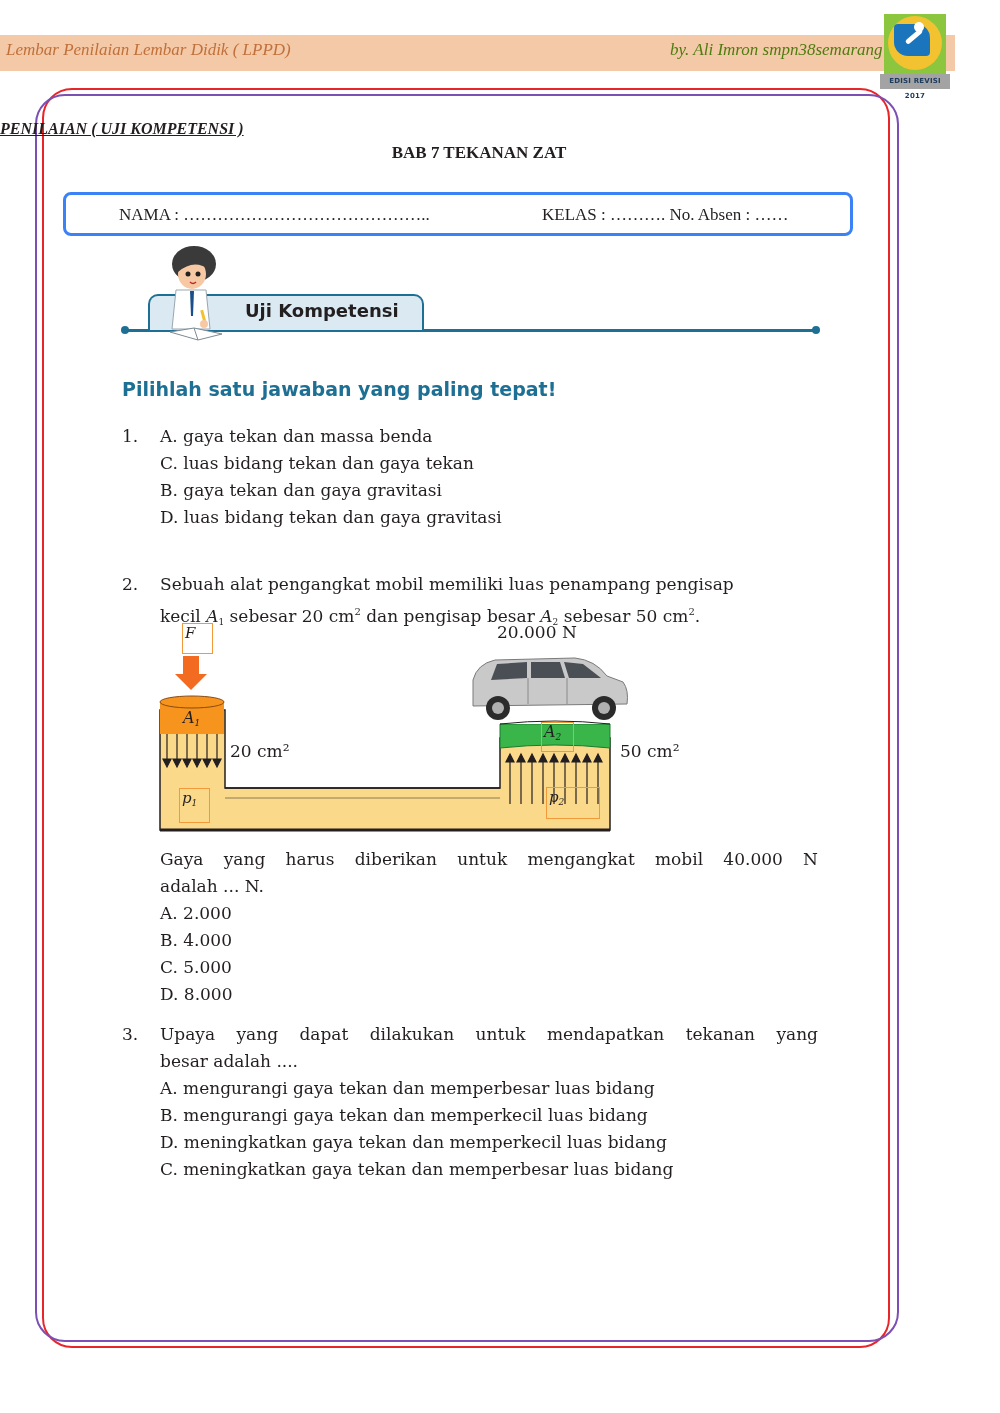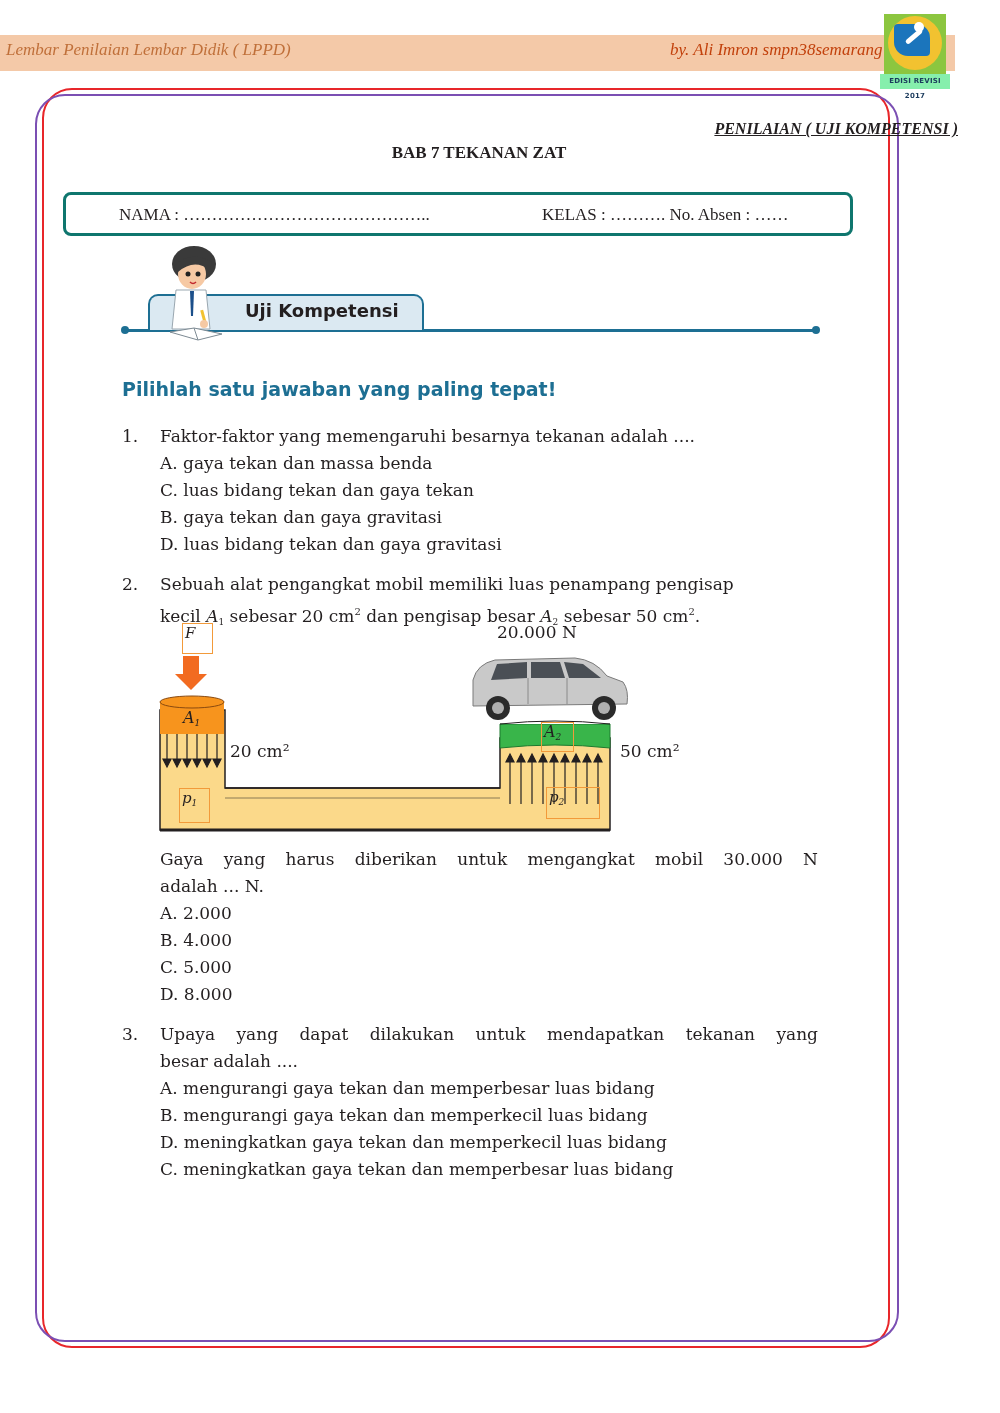--- a/index.html
+++ b/index.html
@@ -1,38 +1,38 @@
 <!DOCTYPE html>
 <html><head>
 <meta charset="utf-8">
 <style>
   html, body { margin: 0; padding: 0; background: #ffffff; }
   body { width: 1000px; height: 1413px; position: relative; overflow: hidden; font-family: "DejaVu Serif", serif; color: #231f20; }
 
   
   .header-band { position: absolute; left: 0; top: 35px; width: 955px; height: 36px; background: #f4c9a8; }
   .header-left { position: absolute; left: 6px; top: 40px; font-family: "Liberation Serif", serif; font-style: italic; font-size: 17px; color: #c0703a; white-space: nowrap; }
-  .header-right { position: absolute; left: 670px; top: 40px; font-family: "Liberation Serif", serif; font-style: italic; font-size: 17px; color: #c2410c; white-space: nowrap; width: 214px; overflow: hidden; }
+  .header-right { position: absolute; left: 670px; top: 40px; font-family: "Liberation Serif", serif; font-style: italic; font-size: 17px; color: #4d7c0f; white-space: nowrap; width: 214px; overflow: hidden; }
 
   
   .logo { position: absolute; left: 884px; top: 14px; width: 62px; height: 60px; background: #8cc63f; }
   .logo-circle { position: absolute; left: 4px; top: 2px; width: 54px; height: 54px; border-radius: 50%; background: #f2c230; }
   .logo-book { position: absolute; left: 10px; top: 10px; width: 36px; height: 32px; background: #1b75bc; border-radius: 4px 14px 4px 14px; }
   .logo-fig { position: absolute; left: 30px; top: 8px; width: 10px; height: 10px; border-radius: 50%; background: #fff; }
   .logo-fig2 { position: absolute; left: 20px; top: 20px; width: 20px; height: 5px; background: #fff; transform: rotate(-40deg); border-radius: 3px; }
-  .logo-band { position: absolute; left: 880px; top: 74px; width: 70px; height: 15px; background: #86efac; font-family: "DejaVu Sans", sans-serif; font-weight: bold; font-size: 7px; color: #1b3a5c; text-align: center; line-height: 15px; letter-spacing: 0.2px; }
+  .logo-band { position: absolute; left: 880px; top: 74px; width: 70px; height: 15px; background: #a3a3a3; font-family: "DejaVu Sans", sans-serif; font-weight: bold; font-size: 7px; color: #1b3a5c; text-align: center; line-height: 15px; letter-spacing: 0.2px; }
 
   
   .frame-red { position: absolute; left: 42px; top: 88px; width: 848px; height: 1260px; border: 2px solid #e8262a; border-radius: 30px; box-sizing: border-box; }
   .frame-purple { position: absolute; left: 35px; top: 94px; width: 864px; height: 1248px; border: 2px solid #7b4fb3; border-radius: 30px; box-sizing: border-box; }
 
-  .title1 { position: absolute; left: 0; width: 958px; top: 120px; text-align: right; font-family: "Liberation Serif", serif; font-weight: bold; font-style: italic; font-size: 16px; text-decoration: underline; }
+  .title1 { position: absolute; left: 0; width: 958px; top: 120px; text-align: left; font-family: "Liberation Serif", serif; font-weight: bold; font-style: italic; font-size: 16px; text-decoration: underline; }
   .title2 { position: absolute; left: 0; width: 958px; top: 143px; text-align: center; font-family: "Liberation Serif", serif; font-weight: bold; font-size: 17px; }
 
-  .idbox { position: absolute; left: 63px; top: 192px; width: 790px; height: 44px; border: 3px solid #0f766e; border-radius: 8px; box-sizing: border-box; }
+  .idbox { position: absolute; left: 63px; top: 192px; width: 790px; height: 44px; border: 3px solid #3b82f6; border-radius: 8px; box-sizing: border-box; }
   .idbox .nama { position: absolute; left: 53px; top: 10px; font-family: "Liberation Serif", serif; font-size: 17px; white-space: nowrap; }
   .idbox .kelas { position: absolute; left: 476px; top: 10px; font-family: "Liberation Serif", serif; font-size: 17px; white-space: nowrap; }
 
   
   .uk-line { position: absolute; left: 125px; top: 329px; width: 692px; height: 3px; background: #1d6f93; }
   .uk-dot-l { position: absolute; left: 121px; top: 326px; width: 8px; height: 8px; border-radius: 50%; background: #1d6f93; }
   .uk-dot-r { position: absolute; left: 812px; top: 326px; width: 8px; height: 8px; border-radius: 50%; background: #1d6f93; }
   .uk-tab { position: absolute; left: 148px; top: 294px; width: 276px; height: 36px; background: #dbe9f2; border: 2px solid #1d6f93; border-bottom: none; border-radius: 10px 10px 0 0; box-sizing: border-box; }
   .uk-label { position: absolute; left: 245px; top: 300px; font-family: "DejaVu Sans", sans-serif; font-weight: bold; font-size: 18px; color: #231f20; }
 
@@ -105,21 +105,20 @@
   <path d="M34 84 L38 96" stroke="#7d8a93" stroke-width="1"></path>
 
   <circle cx="44" cy="80" r="4" fill="#f6c9a4"></circle>
 </svg>
 
 <div class="instr">Pilihlah satu jawaban yang paling tepat!</div>
 
 <div class="q" style="top:423px;">
   <span class="num">1.</span>
   <div class="body">
-    <span class="line">Faktor-faktor yang memengaruhi besarnya tekanan adalah ....</span>
     <span class="line">A. gaya tekan dan massa benda</span>
     <span class="line">C. luas bidang tekan dan gaya tekan</span>
     <span class="line">B. gaya tekan dan gaya gravitasi</span>
     <span class="line">D. luas bidang tekan dan gaya gravitasi</span>
   </div>
 </div>
 
 <div class="q" style="top:571px;">
   <span class="num">2.</span>
   <div class="body">
@@ -204,21 +203,21 @@
 
   <div class="diag-box" style="left:386px;top:102px;width:33px;height:30px;font-size:16px;"><span>A</span><sub class="s">2</sub></div>
   <div class="diag-text" style="left:465px;top:121px;">50 cm²</div>
 
   <div class="diag-box" style="left:24px;top:168px;width:31px;height:35px;"><span>p</span><sub class="s">1</sub></div>
   <div class="diag-box" style="left:391px;top:167px;width:54px;height:32px;"><span>p</span><sub class="s">2</sub></div>
 </div>
 
 <div class="q" style="top:846px;">
   <div class="body">
-    <span class="just">Gaya yang harus diberikan untuk mengangkat mobil 30.000 N</span>
+    <span class="just">Gaya yang harus diberikan untuk mengangkat mobil 40.000 N</span>
     <span class="line">adalah ... N.</span>
     <span class="line">A. 2.000</span>
     <span class="line">B. 4.000</span>
     <span class="line">C. 5.000</span>
     <span class="line">D. 8.000</span>
   </div>
 </div>
 
 <div class="q" style="top:1021px;">
   <span class="num">3.</span>

